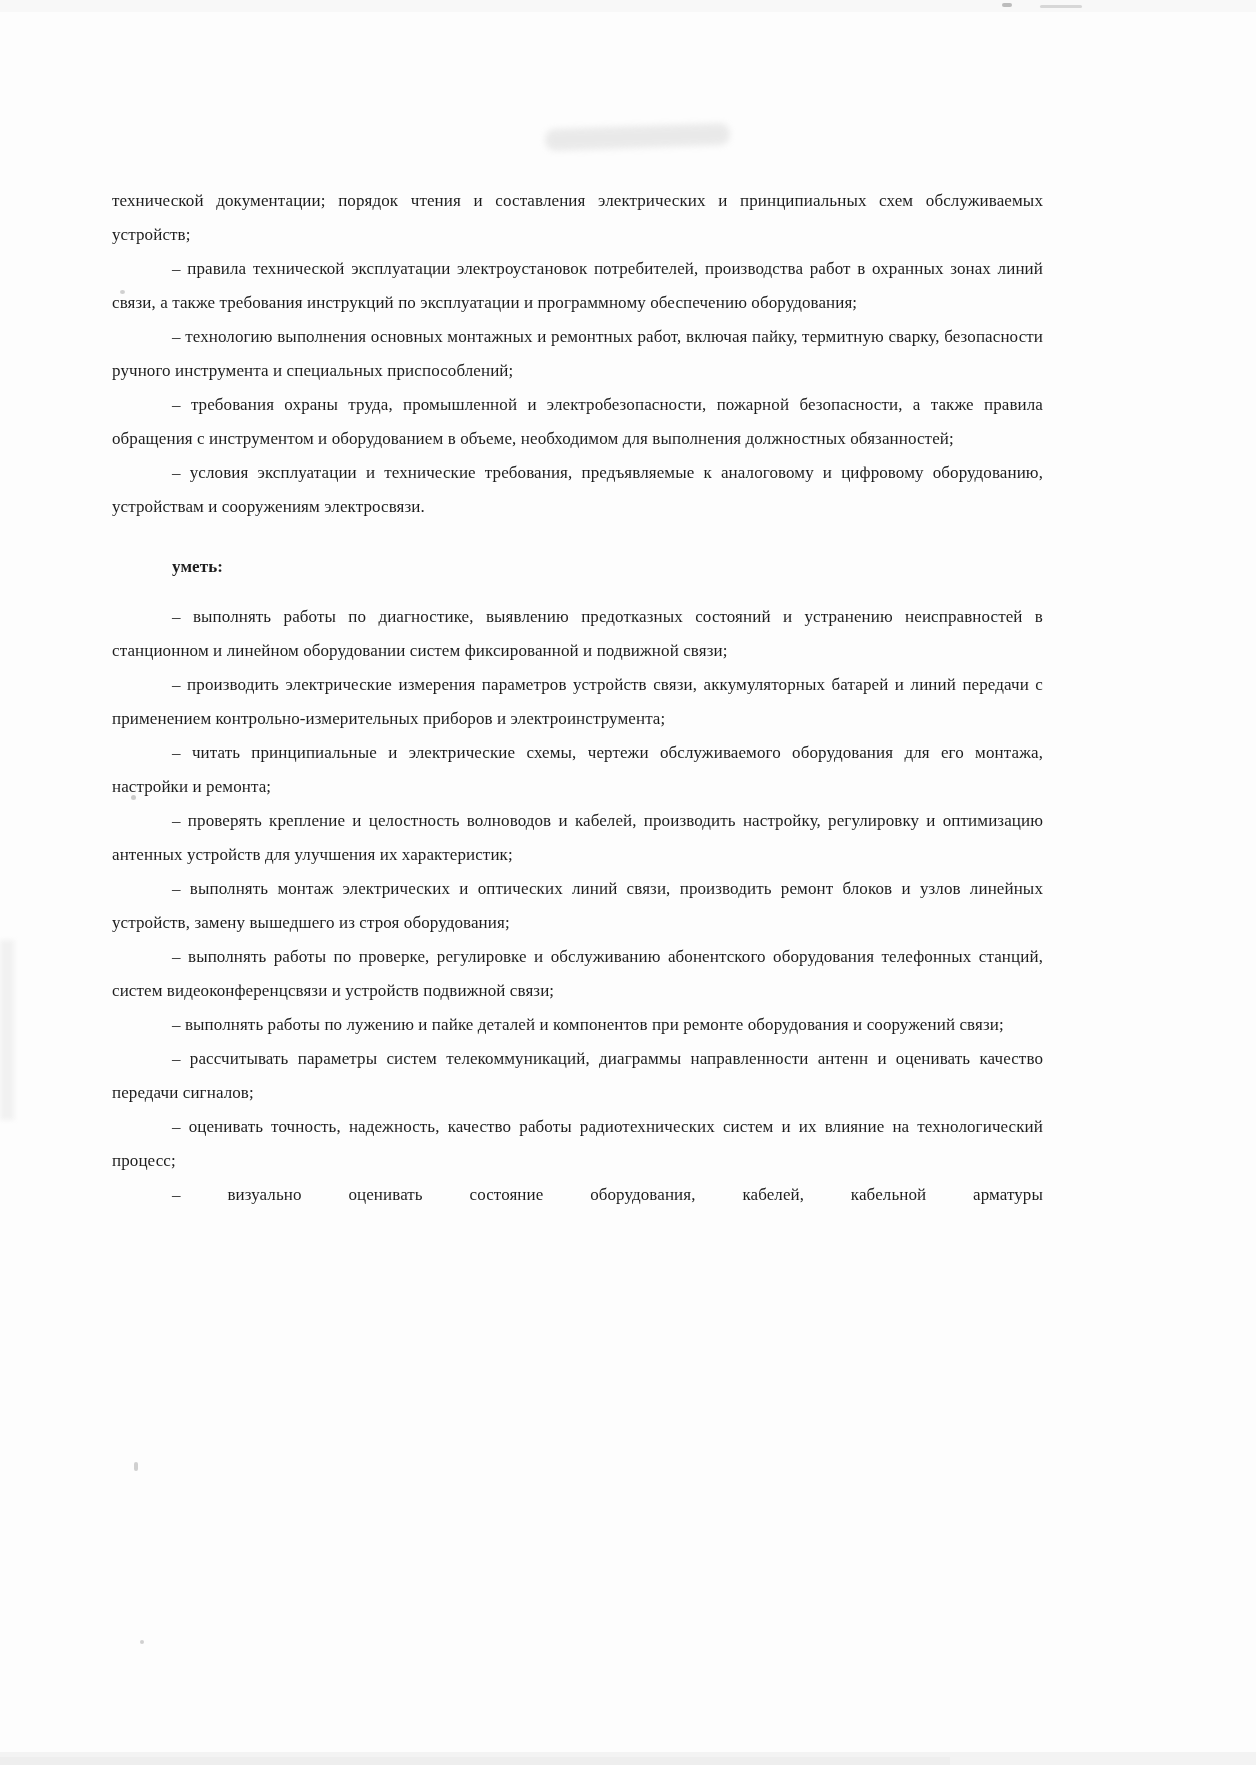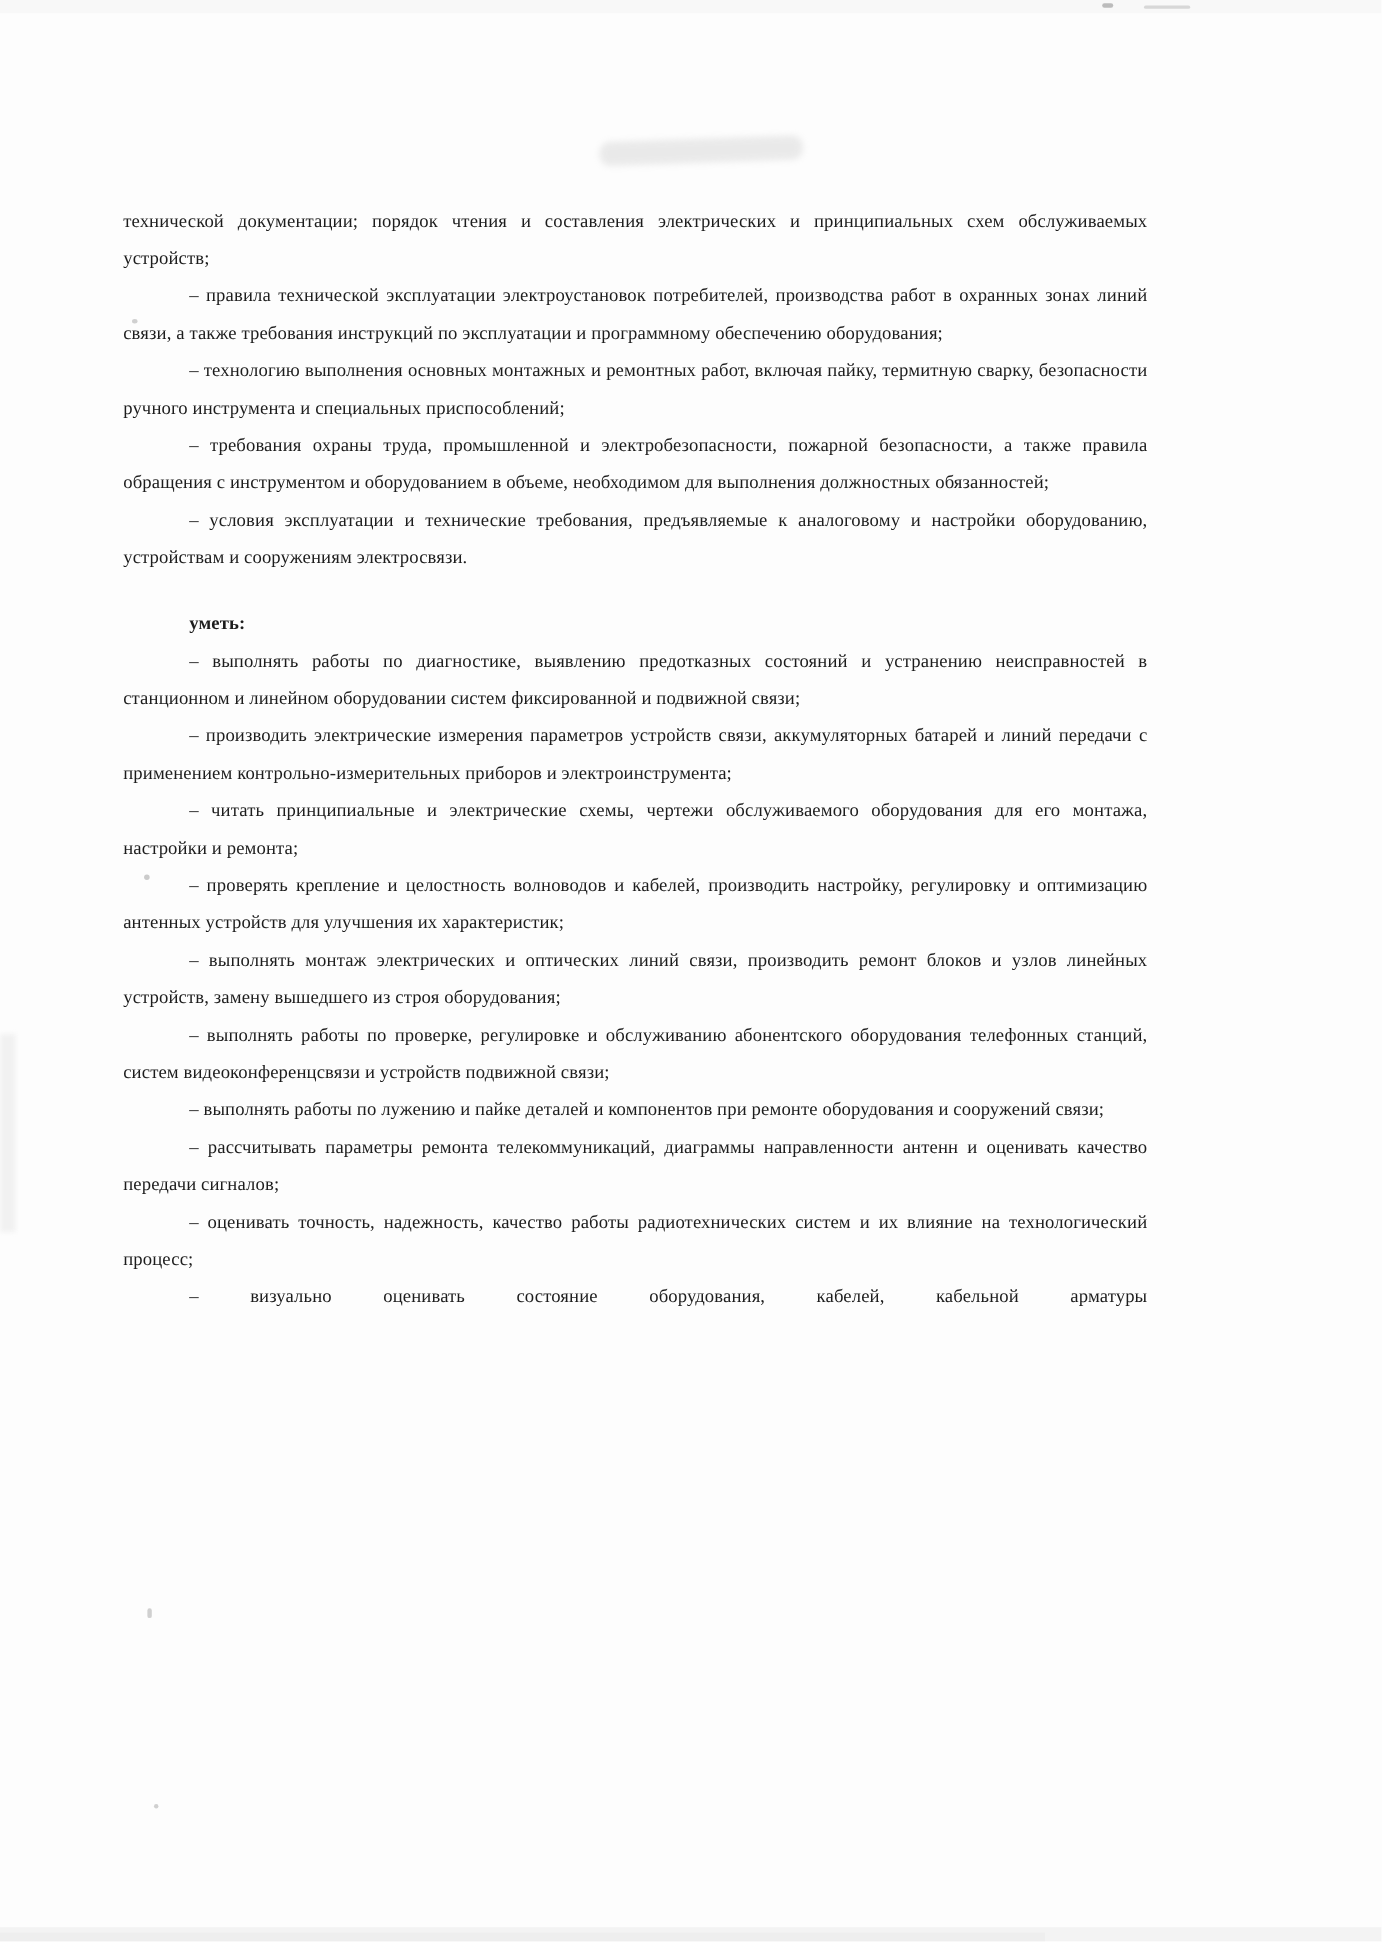--- a/index.html
+++ b/index.html
@@ -22,21 +22,21 @@
     font-size: 17px;
     line-height: 34px;
     color: #1d1d1d;
     text-align: justify;
     letter-spacing: 0.1px;
   }
   .para { margin: 0; text-indent: 60px; }
   .para.first { text-indent: 0; }
   .para.last-stretch { text-align-last: justify; }
   .heading {
-    margin: 26px 0 0 0;
+    margin: 26px 0 16px 0;
     text-indent: 60px;
     font-weight: bold;
     text-align: left;
   }
   
   .band-top {
     position: absolute; left: 0; top: 0;
     width: 1256px; height: 12px;
     background: #f8f8f8;
   }
@@ -95,31 +95,31 @@
   <div class="dot dot-2"></div>
   <div class="dot dot-3"></div>
   <div class="dot dot-4"></div>
 
   <div class="content">
     <p class="para first">технической документации; порядок чтения и составления электрических и принципиальных схем обслуживаемых устройств;</p>
 
     <p class="para">– правила технической эксплуатации электроустановок потребителей, производства работ в охранных зонах линий связи, а также требования инструкций по эксплуатации и программному обеспечению оборудования;</p>
     <p class="para">– технологию выполнения основных монтажных и ремонтных работ, включая пайку, термитную сварку, безопасности ручного инструмента и специальных приспособлений;</p>
     <p class="para">– требования охраны труда, промышленной и электробезопасности, пожарной безопасности, а также правила обращения с инструментом и оборудованием в объеме, необходимом для выполнения должностных обязанностей;</p>
-    <p class="para">– условия эксплуатации и технические требования, предъявляемые к аналоговому и настройки оборудованию, устройствам и сооружениям электросвязи.</p>
+    <p class="para">– условия эксплуатации и технические требования, предъявляемые к аналоговому и цифровому оборудованию, устройствам и сооружениям электросвязи.</p>
 
     <p class="heading">уметь:</p>
 
     <p class="para">– выполнять работы по диагностике, выявлению предотказных состояний и устранению неисправностей в станционном и линейном оборудовании систем фиксированной и подвижной связи;</p>
     <p class="para">– производить электрические измерения параметров устройств связи, аккумуляторных батарей и линий передачи с применением контрольно-измерительных приборов и электроинструмента;</p>
     <p class="para">– читать принципиальные и электрические схемы, чертежи обслуживаемого оборудования для его монтажа, настройки и ремонта;</p>
     <p class="para">– проверять крепление и целостность волноводов и кабелей, производить настройку, регулировку и оптимизацию антенных устройств для улучшения их характеристик;</p>
     <p class="para">– выполнять монтаж электрических и оптических линий связи, производить ремонт блоков и узлов линейных устройств, замену вышедшего из строя оборудования;</p>
     <p class="para">– выполнять работы по проверке, регулировке и обслуживанию абонентского оборудования телефонных станций, систем видеоконференцсвязи и устройств подвижной связи;</p>
     <p class="para">– выполнять работы по лужению и пайке деталей и компонентов при ремонте оборудования и сооружений связи;</p>
-    <p class="para">– рассчитывать параметры ремонта телекоммуникаций, диаграммы направленности антенн и оценивать качество передачи сигналов;</p>
+    <p class="para">– рассчитывать параметры систем телекоммуникаций, диаграммы направленности антенн и оценивать качество передачи сигналов;</p>
     <p class="para">– оценивать точность, надежность, качество работы радиотехнических систем и их влияние на технологический процесс;</p>
     <p class="para last-stretch">– визуально оценивать состояние оборудования, кабелей, кабельной арматуры</p>
   </div>
 
   <div class="band-bottom"></div>
   <div class="band-bottom-dark"></div>
 </div>
 
 </body></html>

